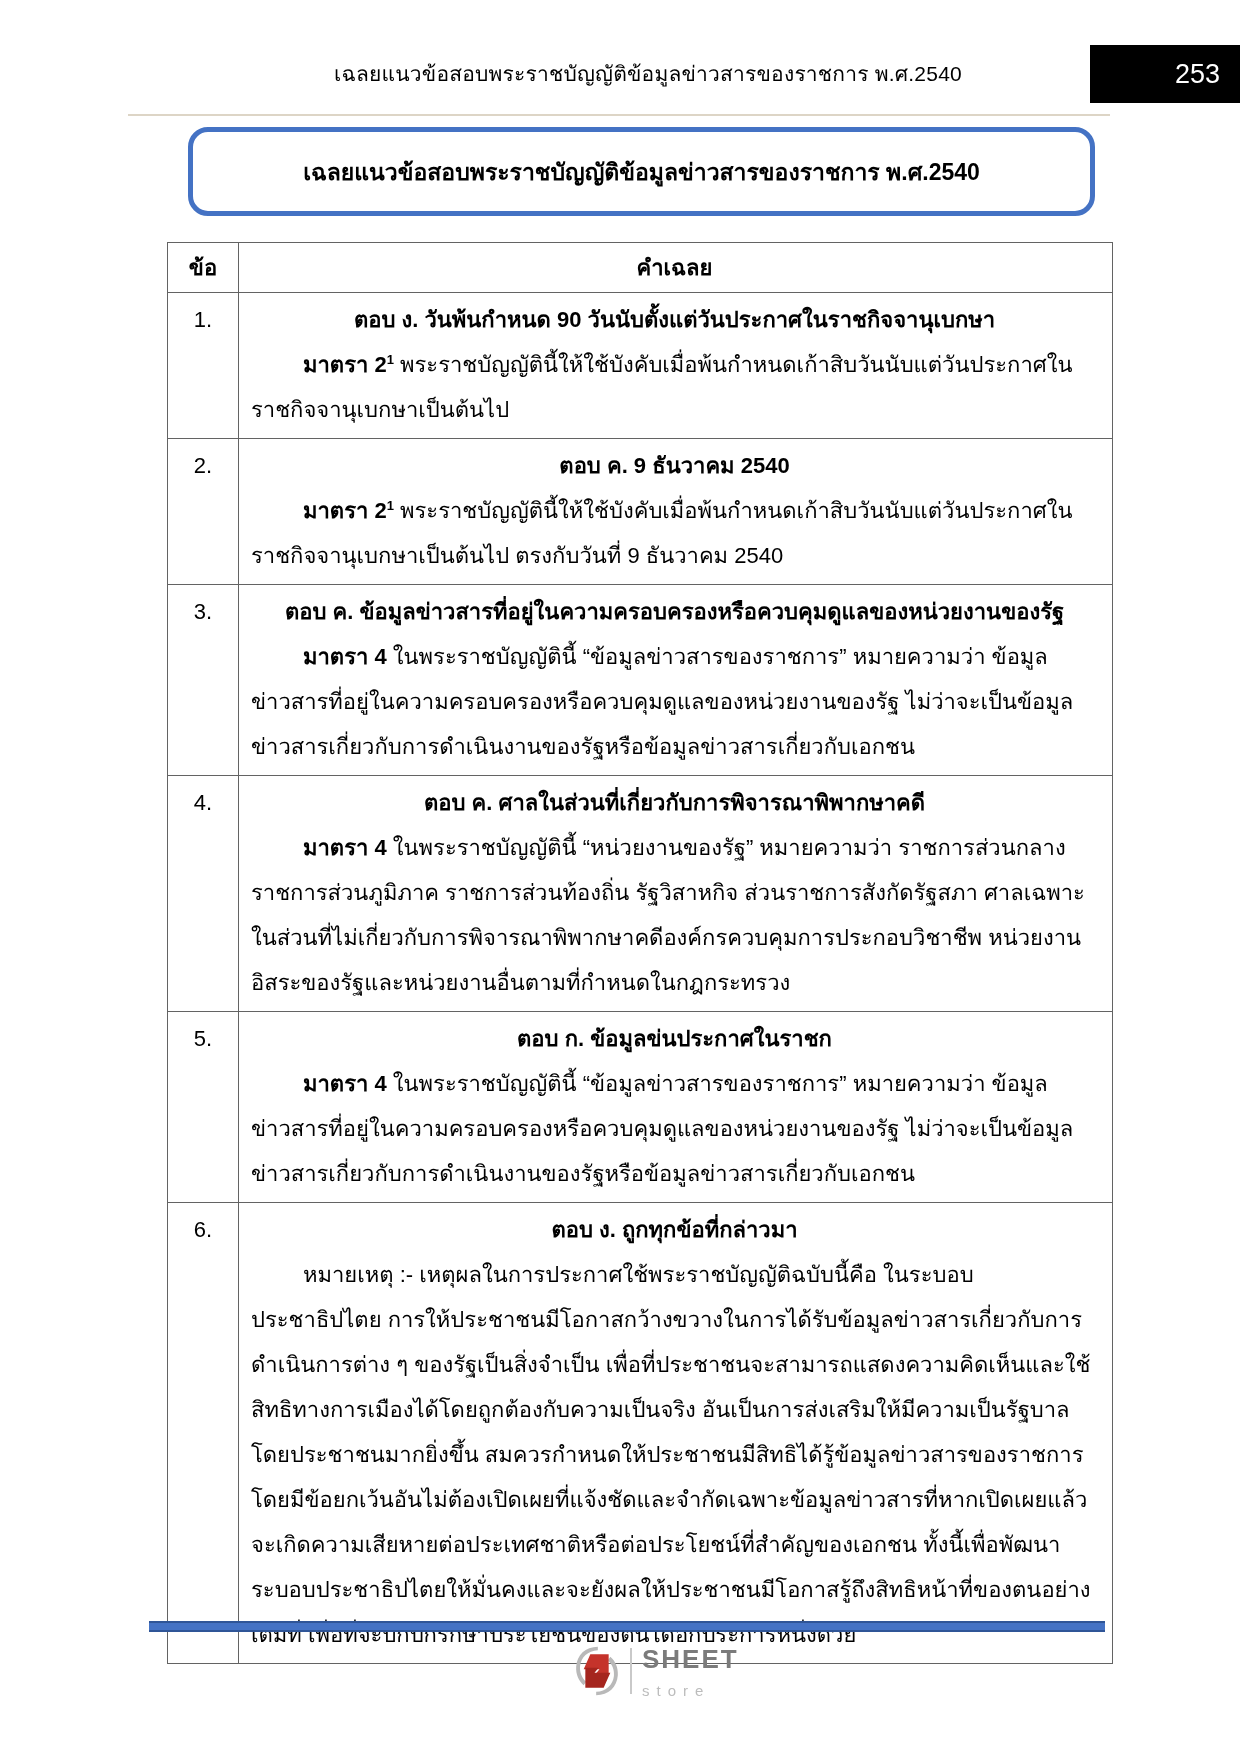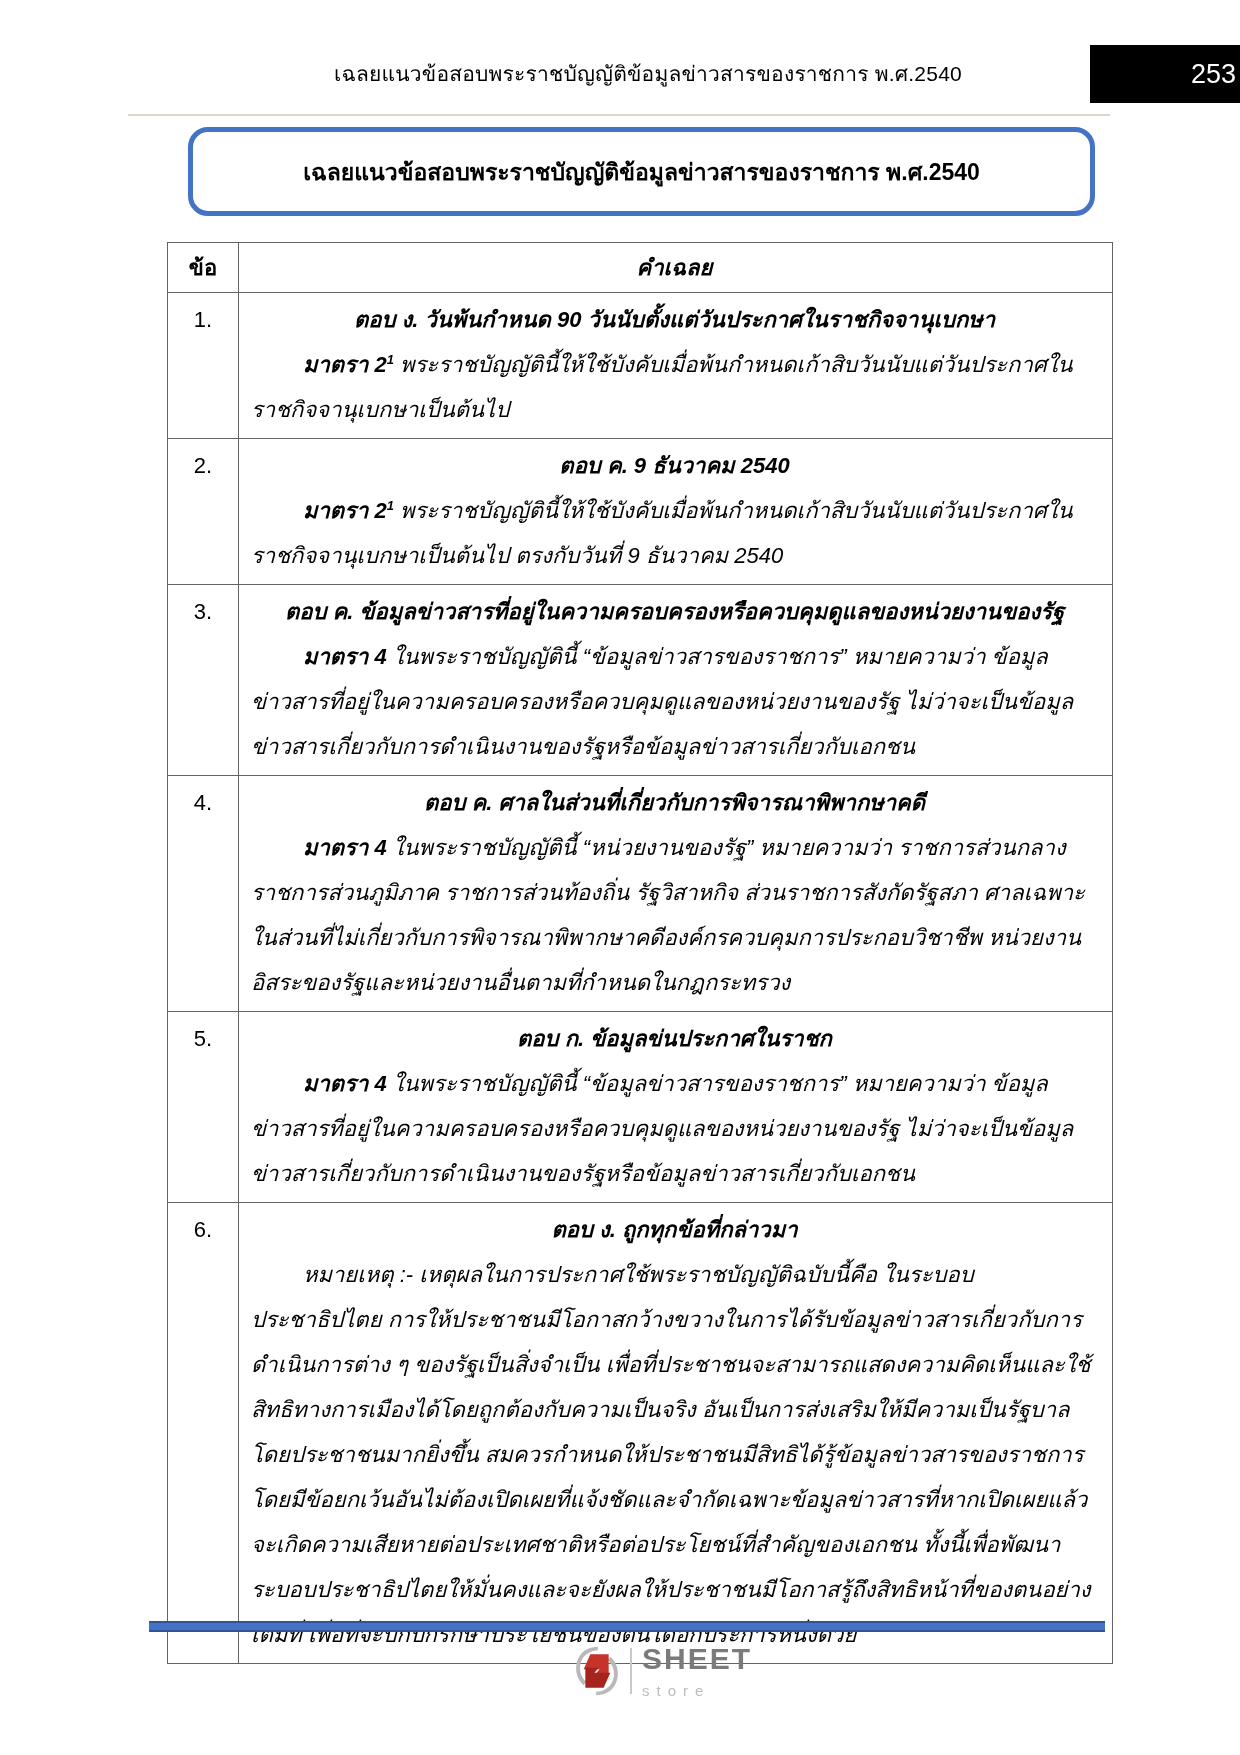--- a/index.html
+++ b/index.html
@@ -29,21 +29,21 @@
     transform: translateX(28px);
     white-space: nowrap;
   }
   .page-number-badge {
     position: absolute;
     left: 1090px; top: 45px;
     width: 150px; height: 58px;
     background: #000000;
     color: #ffffff;
     display: flex; align-items: center; justify-content: flex-end;
-    padding-right: 4px;
+    padding-right: 20px;
     font-size: 27px;
     font-weight: 300;
   }
   .header-rule {
     position: absolute;
     left: 128px; top: 114px;
     width: 982px; height: 2px;
     background: #ddd5c6;
   }
 
@@ -81,21 +81,20 @@
   .cell-no {
     width: 71px;
     flex: 0 0 71px;
     border-right: 1px solid #636363;
     text-align: center;
     padding-top: 4px;
   }
   .cell-ans {
     flex: 1 1 auto;
     padding: 4px 14px 6px 12px;
-    font-style: italic;
   }
   .t-head .cell-no, .t-head .cell-ans {
     font-weight: bold;
     text-align: center;
     padding-top: 2px;
     padding-bottom: 2px;
   }
   .answer-line { font-weight: bold; text-align: center; }
   .detail-par { text-indent: 52px; }
   .detail-lead { font-weight: bold; }
@@ -122,21 +121,21 @@
     display: flex; align-items: center;
   }
   .logo-mark { width: 50px; height: 54px; }
   .logo-divider {
     width: 2px; height: 46px;
     background: #c9c9c9;
     margin: 0 10px 0 8px;
   }
   .logo-words { display: flex; flex-direction: column; justify-content: center; }
   .brand-name {
-    font-size: 30px;
+    font-size: 26px;
     font-weight: bold;
     color: #7b7b7b;
     letter-spacing: 2px;
     line-height: 28px;
   }
   .brand-sub {
     font-size: 15px;
     color: #bcbcbc;
     letter-spacing: 7px;
     line-height: 15px;

